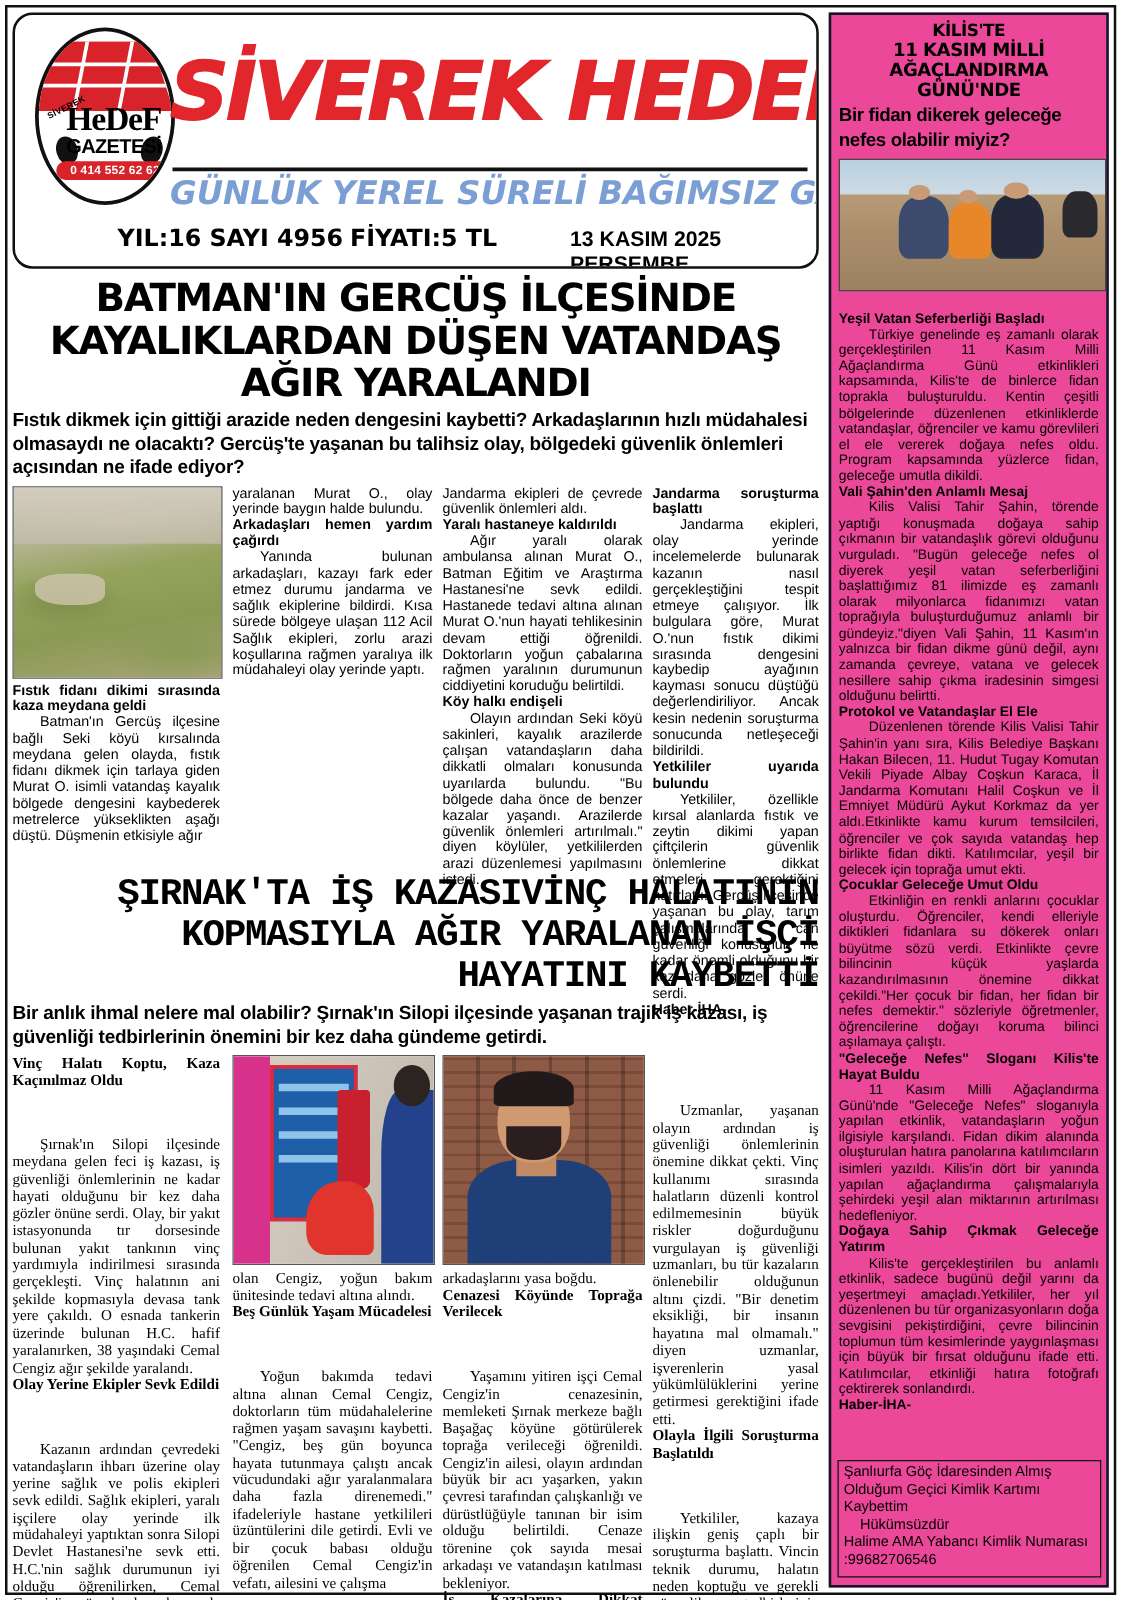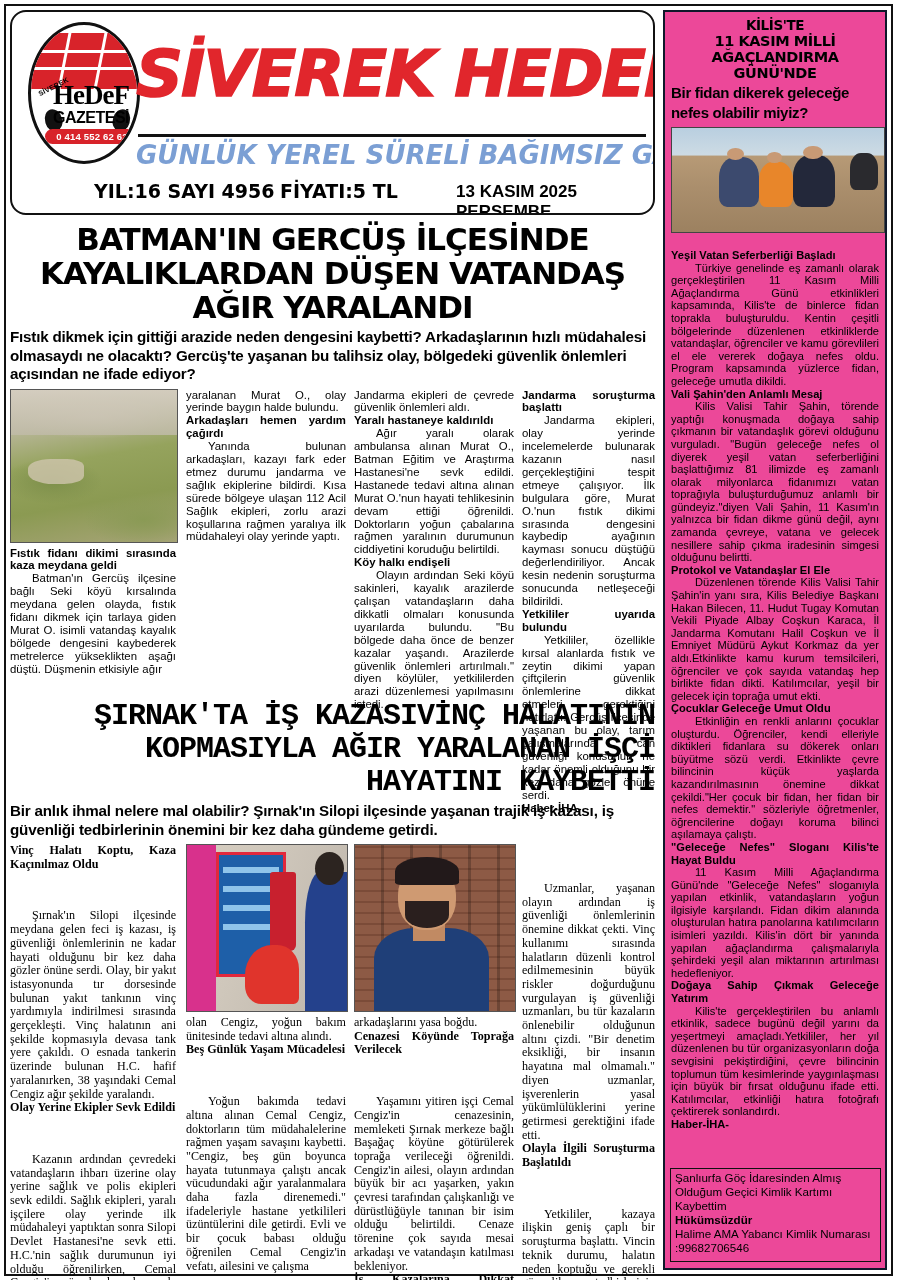--- a/index.html
+++ b/index.html
@@ -59,21 +59,21 @@
   .rail-deck{font-size:15px;line-height:20px;font-weight:600;margin-top:2px;letter-spacing:-.3px;}
   .rail-photo{position:relative;margin-top:4px;width:212px;height:104px;border:1px solid #444;overflow:hidden;}
   .rail-body{font-size:11.1px;line-height:12.6px;text-align:justify;margin-top:16px;}
   .rail-body p{margin:0;}
   .rail-body .sub{font-weight:bold;}
   .rail-body .ind{text-indent:24px;}
 
   .zayi{position:absolute;left:5px;bottom:6px;width:211px;border:1.5px solid #111;box-sizing:border-box;padding:2px 4px 6px;}
   .zayi-title{text-align:center;font-family:"DejaVu Sans",sans-serif;font-weight:bold;font-size:29px;line-height:32px;letter-spacing:-1px;}
   .zayi-body{font-size:11.6px;line-height:14px;}
-  .zayi-body .bld{font-weight:bold;}
+  .zayi-body .bld{font-weight:normal;margin-left:13px;}
 
   
   .s1{position:absolute;left:10px;top:222px;width:645px;}
   .s1-head{text-align:center;font-family:"DejaVu Sans",sans-serif;font-weight:bold;
      font-size:31px;line-height:34px;letter-spacing:-1px;}
   .s1-deck{font-size:15.2px;line-height:18.5px;font-weight:600;margin-top:4px;letter-spacing:-.2px;}
   .s1-cols{position:relative;margin-top:5px;height:355px;}
   .s1-photo{position:absolute;left:0;top:0;width:166px;height:152px;border:1px solid #555;overflow:hidden;}
   .col{position:absolute;font-size:11.4px;line-height:12.9px;text-align:justify;}
   .col p{margin:0;}

